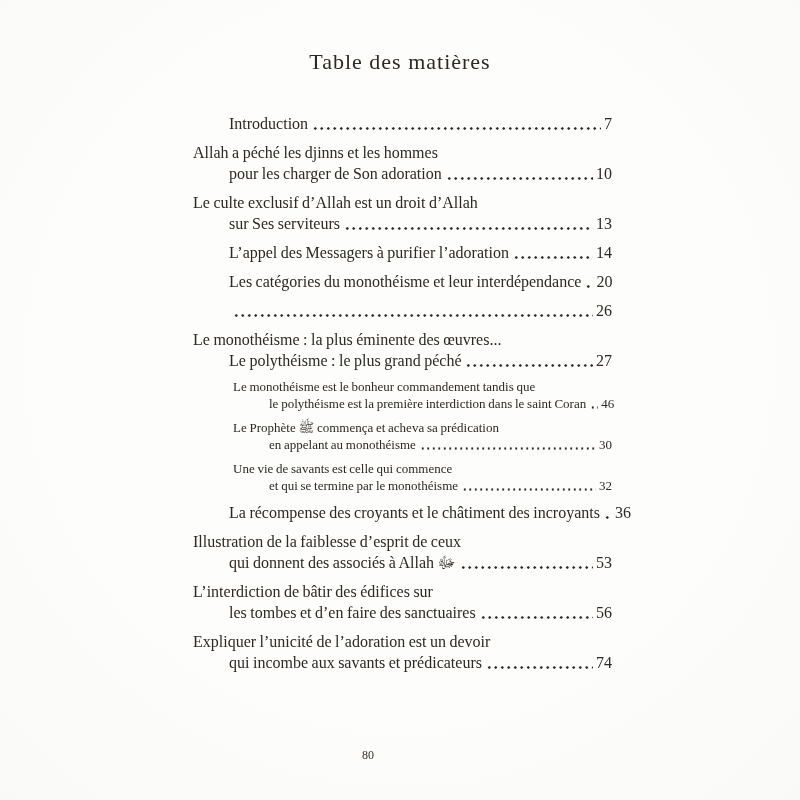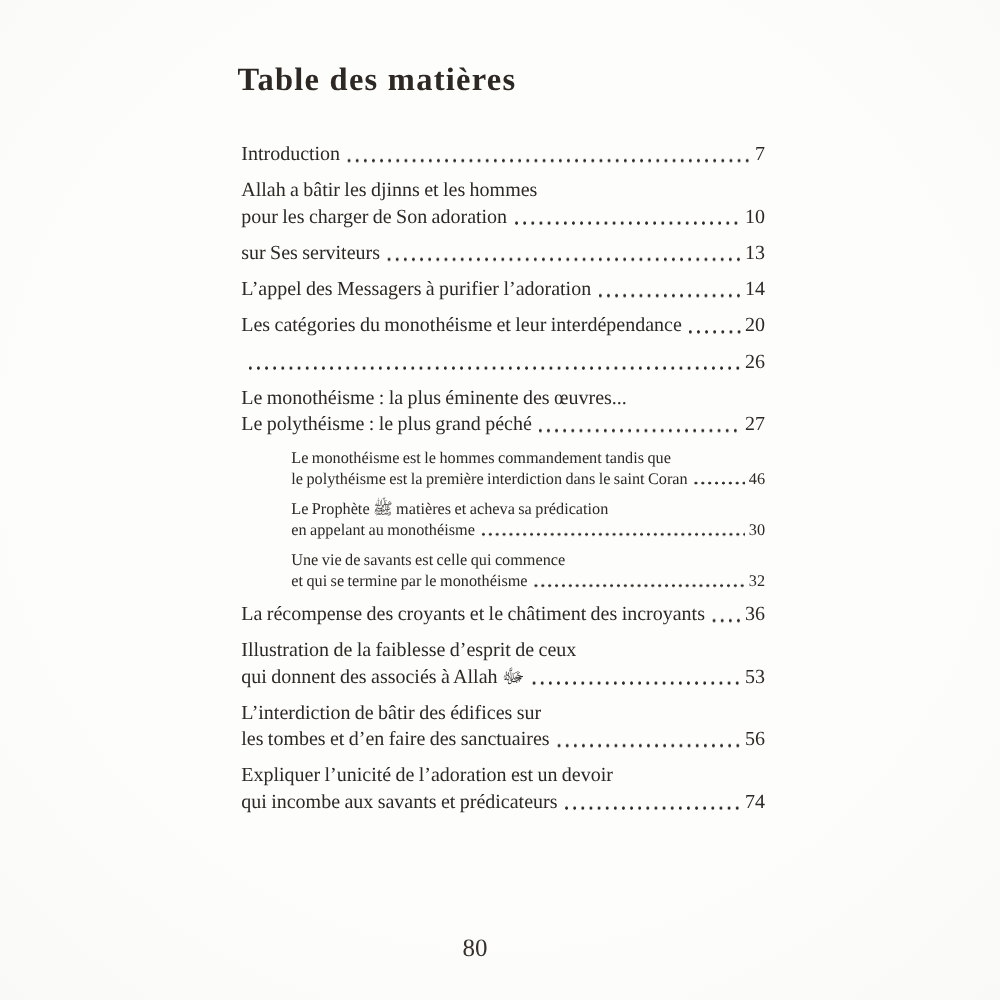--- a/index.html
+++ b/index.html
@@ -18,22 +18,23 @@
   .sheet {
     position: absolute;
     inset: 0;
     background: radial-gradient(circle at 50% 45%, #fdfdfc 60%, #f9f9f7 100%);
   }
   .title {
     position: absolute;
     top: 49px;
     left: 190px;
     width: 420px;
-    font-size: 26px;
-    font-weight: 700;
+    text-align: center;
+    font-size: 22px;
+    font-weight: 400;
     letter-spacing: 1px;
     color: var(--ink);
   }
   .toc {
     position: absolute;
     top: 113px;
     left: 193px;
     width: 419px;
   }
   .entry { margin-bottom: 8px; }
@@ -45,20 +46,21 @@
   .entry.level-2 {
     font-size: 13px;
     line-height: 16.5px;
     margin-left: 40px;
     word-spacing: -0.5px;
   }
   .line { white-space: nowrap; }
   .line.last {
     display: flex;
     align-items: baseline;
+    margin-left: 36px;
   }
   .line.last .txt { flex: 0 0 auto; }
   .dots {
     flex: 1 1 auto;
     min-width: 8px;
     align-self: stretch;
     margin: 0 3px 0 4px;
     background-image: radial-gradient(circle, var(--ink) 1.05px, rgba(0,0,0,0) 1.45px);
     background-size: 6.5px 3px;
     background-repeat: repeat-x;
@@ -66,49 +68,50 @@
   }
   .entry.level-2 .dots {
     background-size: 5.5px 3px;
     background-image: radial-gradient(circle, var(--ink) 0.95px, rgba(0,0,0,0) 1.3px);
     background-position: 0 calc(100% - 3.5px);
   }
   .pg { flex: 0 0 auto; }
   .folio {
     position: absolute;
     top: 748px;
-    left: 16px;
+    left: 4px;
     width: 728px;
     text-align: center;
-    font-size: 20px;
+    font-size: 12px;
     color: #36312b;
   }
 </style>
 </head>
 <body>
 
 <div class="sheet">
   <h1 class="title">Table des matières</h1>
   <div class="toc">
       <div class="entry level-1">
         <div class="line last">
           <span class="txt">Introduction</span>
           <span class="dots"></span>
           <span class="pg">7</span>
         </div>
       </div>
       <div class="entry level-1">
-        <div class="line"><span class="txt">Allah a bâtir les djinns et les hommes</span></div>
+        <div class="line"><span class="txt">Allah a péché les djinns et les hommes</span></div>
         <div class="line last">
           <span class="txt">pour les charger de Son adoration</span>
           <span class="dots"></span>
           <span class="pg">10</span>
         </div>
       </div>
       <div class="entry level-1">
+        <div class="line"><span class="txt">Le culte exclusif d’Allah est un droit d’Allah</span></div>
         <div class="line last">
           <span class="txt">sur Ses serviteurs</span>
           <span class="dots"></span>
           <span class="pg">13</span>
         </div>
       </div>
       <div class="entry level-1">
         <div class="line last">
           <span class="txt">L’appel des Messagers à purifier l’adoration</span>
           <span class="dots"></span>
@@ -130,29 +133,29 @@
       </div>
       <div class="entry level-1">
         <div class="line"><span class="txt">Le monothéisme : la plus éminente des œuvres...</span></div>
         <div class="line last">
           <span class="txt">Le polythéisme : le plus grand péché</span>
           <span class="dots"></span>
           <span class="pg">27</span>
         </div>
       </div>
       <div class="entry level-2">
-        <div class="line"><span class="txt">Le monothéisme est le hommes commandement tandis que</span></div>
+        <div class="line"><span class="txt">Le monothéisme est le bonheur commandement tandis que</span></div>
         <div class="line last">
           <span class="txt">le polythéisme est la première interdiction dans le saint Coran</span>
           <span class="dots"></span>
           <span class="pg">46</span>
         </div>
       </div>
       <div class="entry level-2">
-        <div class="line"><span class="txt">Le Prophète ﷺ matières et acheva sa prédication</span></div>
+        <div class="line"><span class="txt">Le Prophète ﷺ commença et acheva sa prédication</span></div>
         <div class="line last">
           <span class="txt">en appelant au monothéisme</span>
           <span class="dots"></span>
           <span class="pg">30</span>
         </div>
       </div>
       <div class="entry level-2">
         <div class="line"><span class="txt">Une vie de savants est celle qui commence</span></div>
         <div class="line last">
           <span class="txt">et qui se termine par le monothéisme</span>

